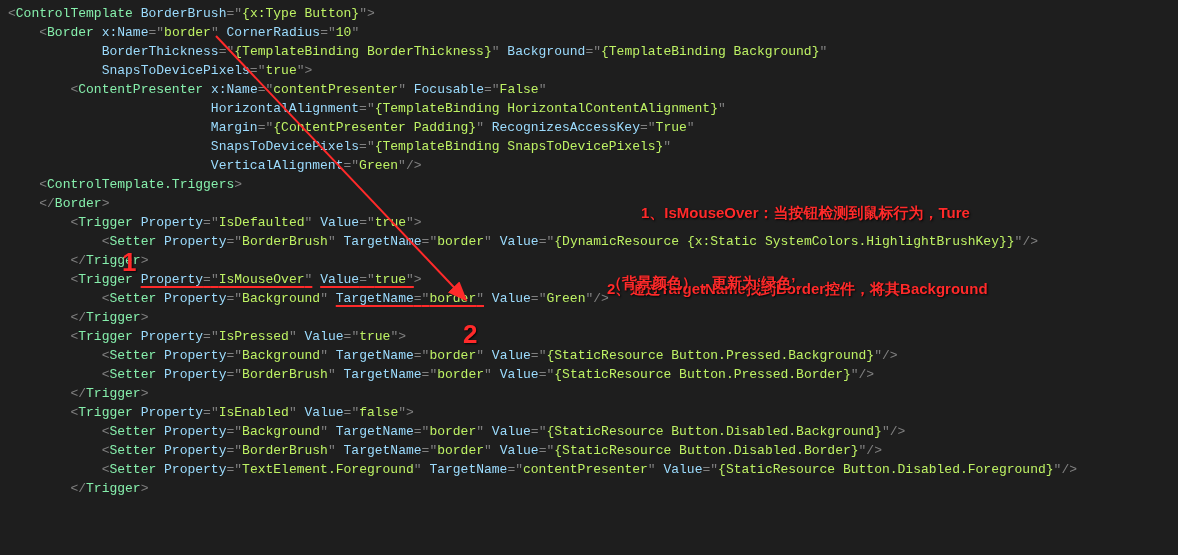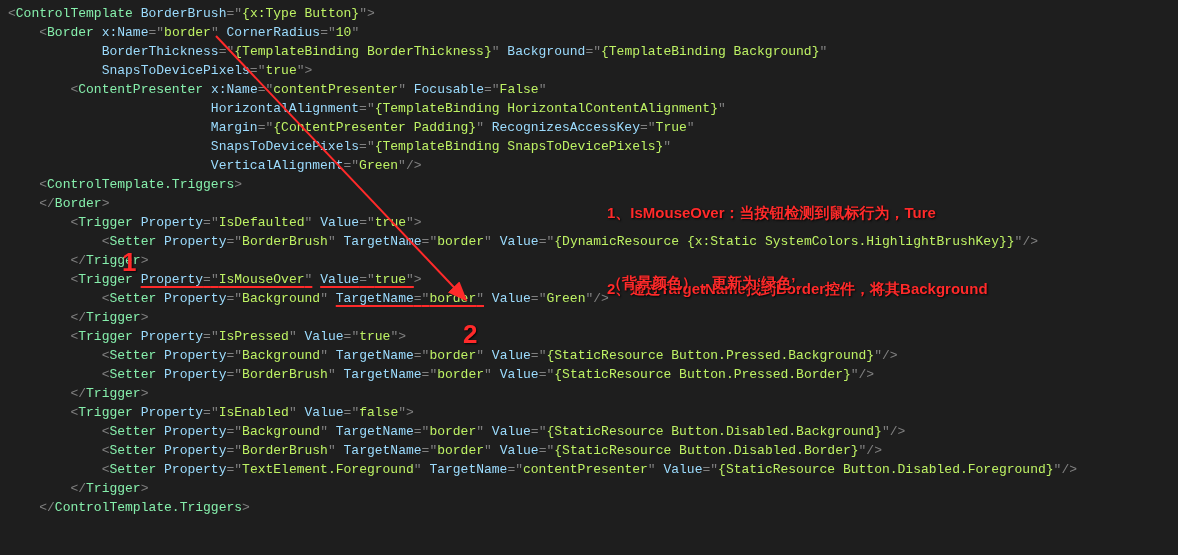--- a/index.html
+++ b/index.html
@@ -70,26 +70,25 @@
     <div class="line">        <span class="brk">&lt;/</span><span class="tag">Trigger</span><span class="brk">&gt;</span></div>
     <div class="line">        <span class="brk">&lt;</span><span class="tag">Trigger</span> <span class="attr">Property</span><span class="brk">=</span><span class="brk">"</span><span class="str">IsPressed</span><span class="brk">"</span> <span class="attr">Value</span><span class="brk">=</span><span class="brk">"</span><span class="str">true</span><span class="brk">"</span><span class="brk">&gt;</span></div>
     <div class="line">            <span class="brk">&lt;</span><span class="tag">Setter</span> <span class="attr">Property</span><span class="brk">=</span><span class="brk">"</span><span class="str">Background</span><span class="brk">"</span> <span class="attr">TargetName</span><span class="brk">=</span><span class="brk">"</span><span class="str">border</span><span class="brk">"</span> <span class="attr">Value</span><span class="brk">=</span><span class="brk">"</span><span class="str">{StaticResource Button.Pressed.Background}</span><span class="brk">"</span><span class="brk">/&gt;</span></div>
     <div class="line">            <span class="brk">&lt;</span><span class="tag">Setter</span> <span class="attr">Property</span><span class="brk">=</span><span class="brk">"</span><span class="str">BorderBrush</span><span class="brk">"</span> <span class="attr">TargetName</span><span class="brk">=</span><span class="brk">"</span><span class="str">border</span><span class="brk">"</span> <span class="attr">Value</span><span class="brk">=</span><span class="brk">"</span><span class="str">{StaticResource Button.Pressed.Border}</span><span class="brk">"</span><span class="brk">/&gt;</span></div>
     <div class="line">        <span class="brk">&lt;/</span><span class="tag">Trigger</span><span class="brk">&gt;</span></div>
     <div class="line">        <span class="brk">&lt;</span><span class="tag">Trigger</span> <span class="attr">Property</span><span class="brk">=</span><span class="brk">"</span><span class="str">IsEnabled</span><span class="brk">"</span> <span class="attr">Value</span><span class="brk">=</span><span class="brk">"</span><span class="str">false</span><span class="brk">"</span><span class="brk">&gt;</span></div>
     <div class="line">            <span class="brk">&lt;</span><span class="tag">Setter</span> <span class="attr">Property</span><span class="brk">=</span><span class="brk">"</span><span class="str">Background</span><span class="brk">"</span> <span class="attr">TargetName</span><span class="brk">=</span><span class="brk">"</span><span class="str">border</span><span class="brk">"</span> <span class="attr">Value</span><span class="brk">=</span><span class="brk">"</span><span class="str">{StaticResource Button.Disabled.Background}</span><span class="brk">"</span><span class="brk">/&gt;</span></div>
     <div class="line">            <span class="brk">&lt;</span><span class="tag">Setter</span> <span class="attr">Property</span><span class="brk">=</span><span class="brk">"</span><span class="str">BorderBrush</span><span class="brk">"</span> <span class="attr">TargetName</span><span class="brk">=</span><span class="brk">"</span><span class="str">border</span><span class="brk">"</span> <span class="attr">Value</span><span class="brk">=</span><span class="brk">"</span><span class="str">{StaticResource Button.Disabled.Border}</span><span class="brk">"</span><span class="brk">/&gt;</span></div>
     <div class="line">            <span class="brk">&lt;</span><span class="tag">Setter</span> <span class="attr">Property</span><span class="brk">=</span><span class="brk">"</span><span class="str">TextElement.Foreground</span><span class="brk">"</span> <span class="attr">TargetName</span><span class="brk">=</span><span class="brk">"</span><span class="str">contentPresenter</span><span class="brk">"</span> <span class="attr">Value</span><span class="brk">=</span><span class="brk">"</span><span class="str">{StaticResource Button.Disabled.Foreground}</span><span class="brk">"</span><span class="brk">/&gt;</span></div>
     <div class="line">        <span class="brk">&lt;/</span><span class="tag">Trigger</span><span class="brk">&gt;</span></div>
-    <div class="line">    <span class="brk">&lt;/</span><span class="tag">ControlTemplate.Triggers</span><span class="brk">&gt;</span></div>
   </div>
 
 <div class="annot big" style="top:247px; left:122px;">1</div>
 <div class="annot big" style="top:319px; left:463px;">2</div>
-<div class="annot" style="top:204px; left:607px;">1、IsMouseOver：当按钮检测到鼠标行为，Ture</div>
+<div class="annot" style="top:204px; left:641px;">1、IsMouseOver：当按钮检测到鼠标行为，Ture</div>
 <div class="annot" style="top:280px; left:607px;">2、通过TargetName找到Border控件，将其Background</div>
 <div class="annot" style="top:274px; left:607px;">（背景颜色），更新为‘绿色’。</div>
 
 <svg class="arrow">
   <defs>
     <marker id="ah" markerWidth="10" markerHeight="8" refX="9" refY="4" orient="auto">
       <path d="M0,0 L10,4 L0,8 Z" fill="#ff2a2a"></path>
     </marker>
   </defs>
   <line x1="216" y1="36" x2="466" y2="300" stroke="#ff2a2a" stroke-width="2" marker-end="url(#ah)"></line>

